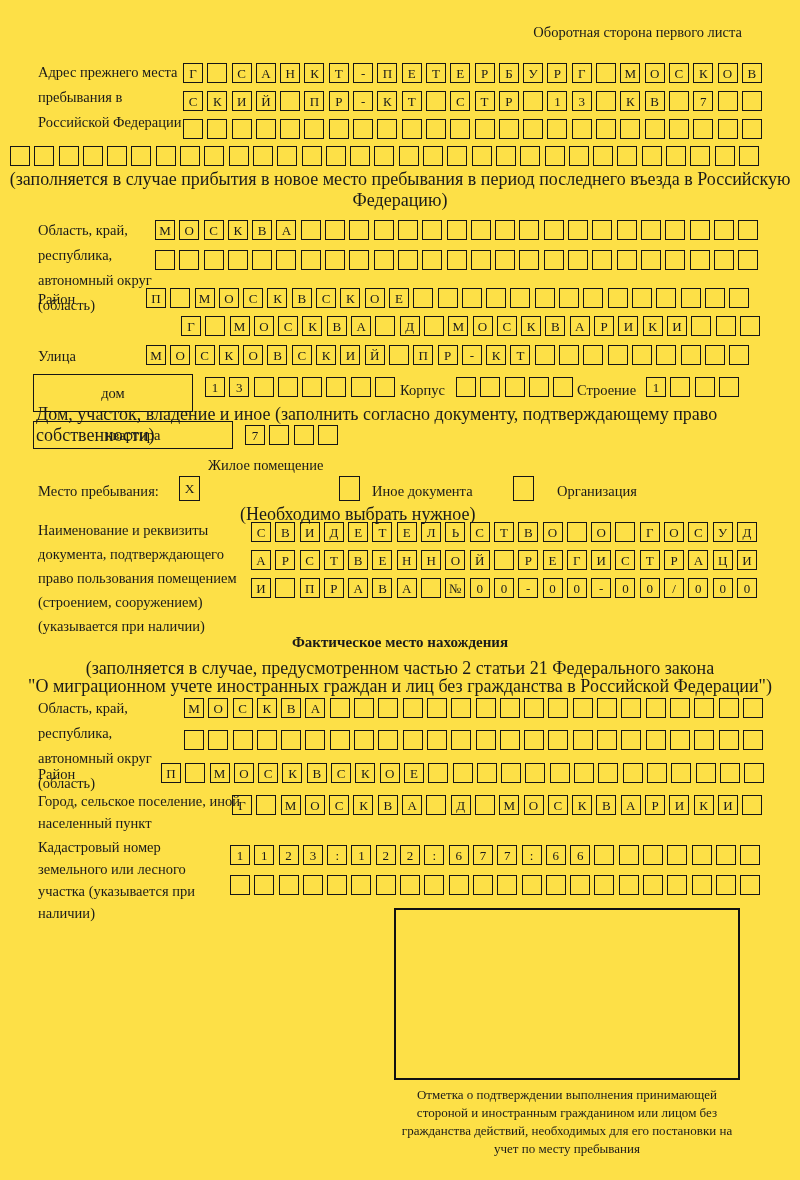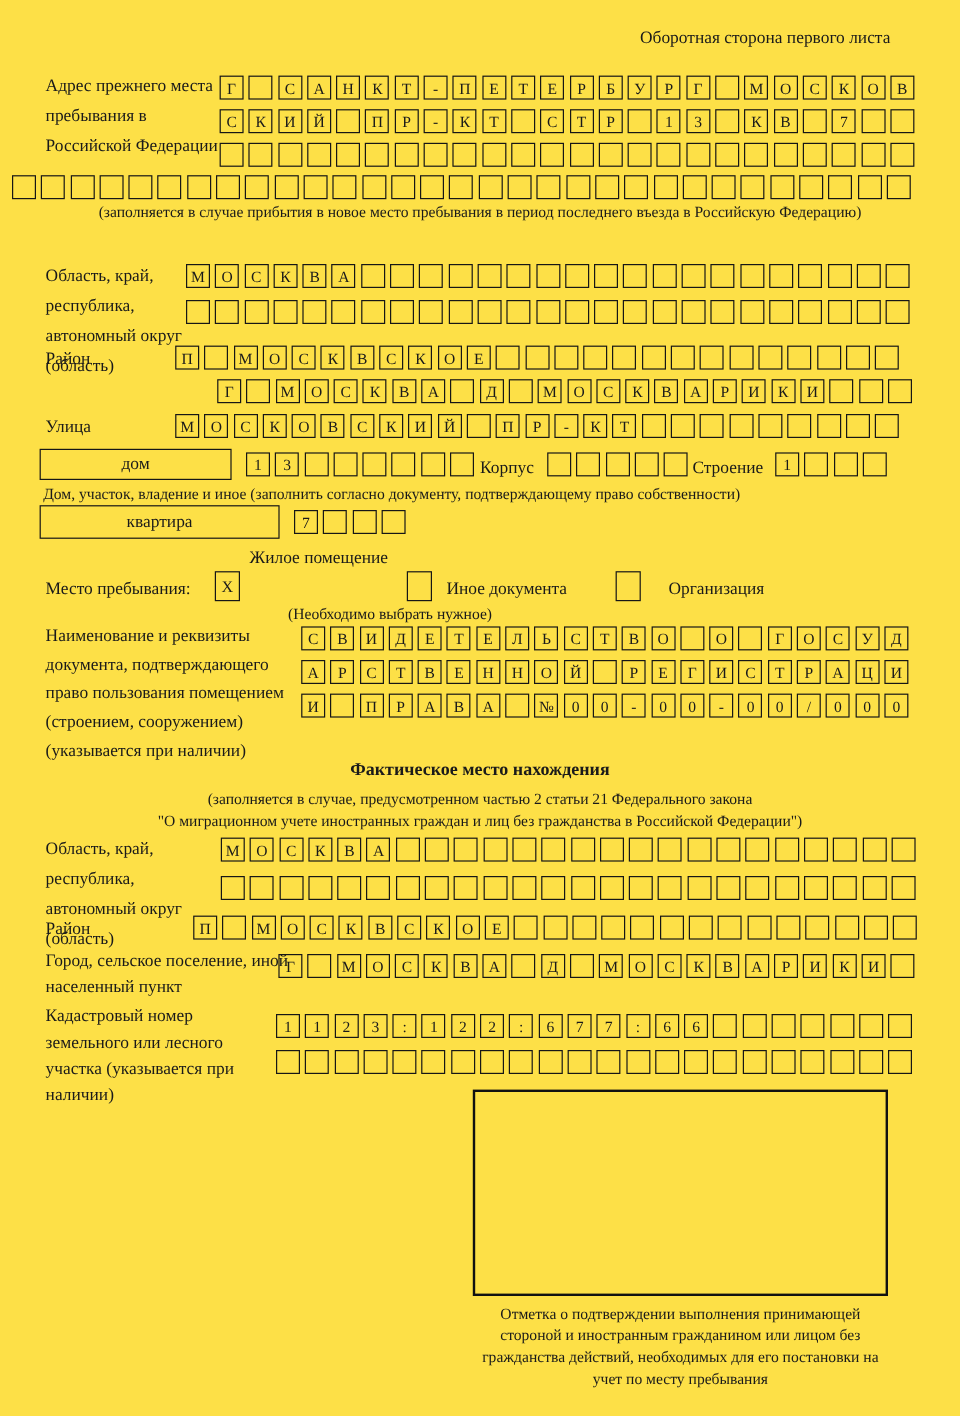--- a/index.html
+++ b/index.html
@@ -3,21 +3,21 @@
 <meta charset="utf-8">
 <style>
   html,body{margin:0;padding:0;background:#ffffff;}
   .page{
     position:relative;width:800px;height:1180px;background:#fde047;
     font-family:"Liberation Serif","DejaVu Serif",serif;color:#1a1a1a;overflow:hidden;
   }
   .hdr{position:absolute;right:58px;top:24px;font-size:14.5px;}
   .lbl{position:absolute;font-size:14.5px;line-height:25px;}
   .lbl2{position:absolute;font-size:14.5px;line-height:22px;}
-  .hint{position:absolute;font-size:13px;}
+  .hint{position:absolute;font-size:18px;}
   .center{position:absolute;left:0;width:800px;text-align:center;}
   .title{font-weight:bold;font-size:15px;}
   .cellrow{position:absolute;display:flex;gap:4.3px;}
   .cellrow .cell{
     width:20px;height:20px;flex:none;box-sizing:border-box;
     border:1.7px solid #161616;display:flex;align-items:center;justify-content:center;
     font-size:13px;line-height:1;
   }
   .widebox{
     position:absolute;border:1.7px solid #161616;box-sizing:border-box;
@@ -287,21 +287,21 @@
       <span class="cell"></span>
       <span class="cell"></span>
       <span class="cell"></span>
       <span class="cell"></span>
       <span class="cell"></span>
       <span class="cell"></span>
       <span class="cell"></span>
       <span class="cell"></span>
     </div>
 
-  <div class="widebox" style="left:33px;top:374px;width:160px;height:26px">дом</div>
+  <div class="widebox" style="left:33px;top:374px;width:160px;height:38px">дом</div>
   <div class="cellrow" style="left:205px;top:377px">
       <span class="cell">1</span>
       <span class="cell">3</span>
       <span class="cell"></span>
       <span class="cell"></span>
       <span class="cell"></span>
       <span class="cell"></span>
       <span class="cell"></span>
       <span class="cell"></span>
     </div>

